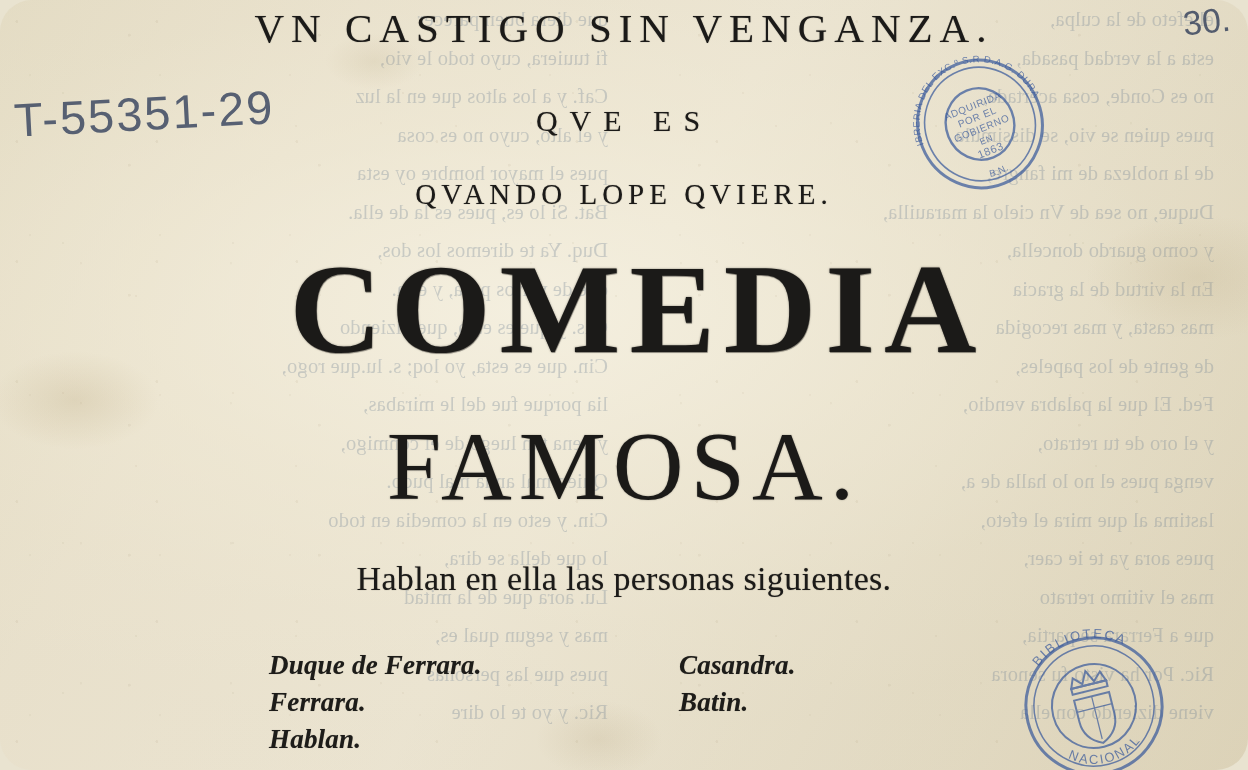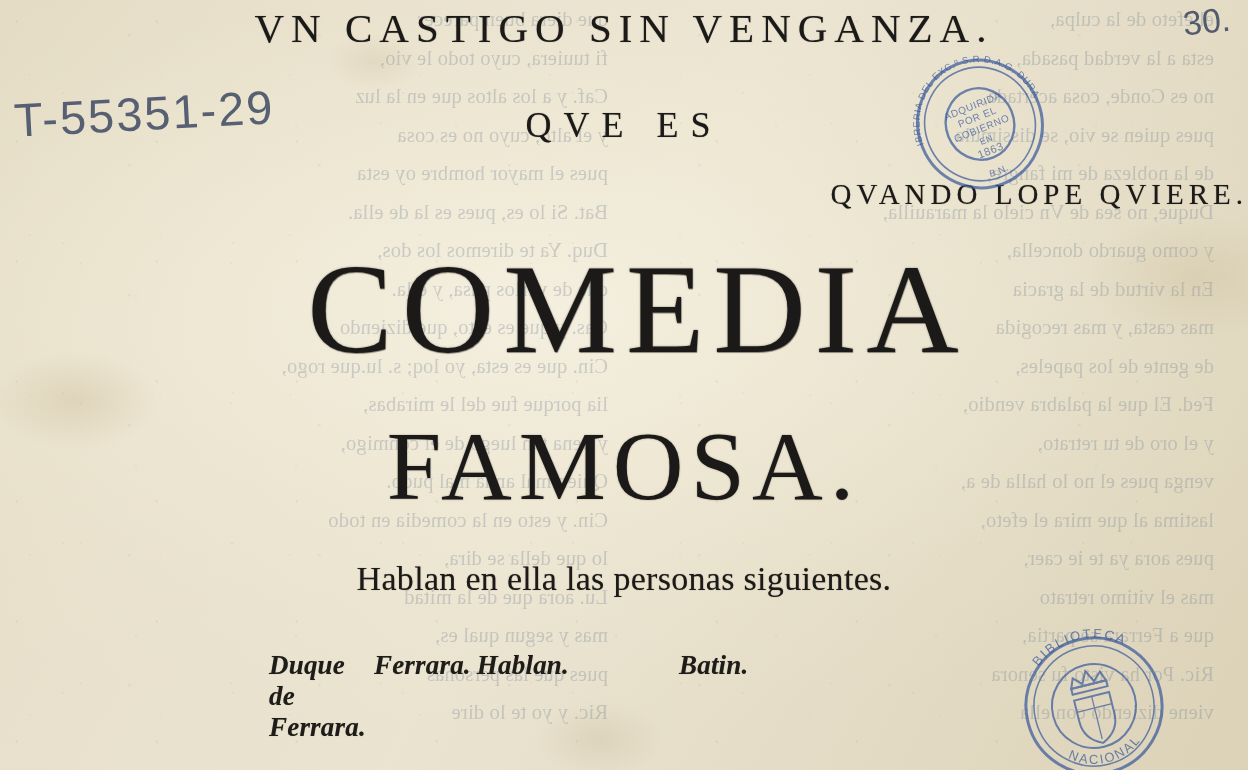--- a/index.html
+++ b/index.html
@@ -16,20 +16,21 @@
 
   
   #page {
     position: relative;
     width: 1248px;
     height: 770px;
     background:
       radial-gradient(ellipse 70% 55% at 42% 40%, rgba(245,240,224,0.85) 0%, rgba(238,231,210,0.55) 45%, rgba(226,216,190,0.25) 75%, rgba(214,202,173,0.18) 100%),
       linear-gradient(118deg, #e6dfc8 0%, #ece5d2 22%, #efe9d8 48%, #e7e0cb 72%, #ddd4ba 100%);
     overflow: hidden;
+    border-radius: 32px;
   }
 
   
   #grain {
     position: absolute;
     inset: 0;
     pointer-events: none;
     background-image:
       radial-gradient(circle at 12% 18%, rgba(150,130,95,0.10) 0 1.2px, transparent 1.6px),
       radial-gradient(circle at 37% 62%, rgba(150,130,95,0.08) 0 1.1px, transparent 1.5px),
@@ -85,35 +86,34 @@
   }
   #title-main {
     top: 4px;
     font-size: 41px;
     letter-spacing: 7px;
     font-weight: 400;
     font-family: "Liberation Serif", serif;
   }
   #title-que {
     top: 104px;
-    font-size: 36px;
+    font-size: 30px;
     letter-spacing: 12px;
   }
   #title-quando {
     top: 178px;
     font-size: 29px;
     letter-spacing: 5px;
-    text-align: right;
   }
   #comedia {
     top: 244px;
     font-size: 128px;
     letter-spacing: 9px;
     line-height: 1.02;
-    font-weight: 400;
+    font-weight: 700;
     text-shadow: 0 0 2px rgba(25,23,20,.5), 0.5px 0.5px 0 rgba(25,23,20,.35);
     margin-left: 27px;
   }
   #famosa {
     top: 410px;
     font-size: 98px;
     letter-spacing: 7px;
     font-weight: 400;
     text-shadow: 0 0 1.6px rgba(25,23,20,.45);
   }
@@ -129,21 +129,21 @@
     top: 650px;
     left: 0;
     right: 0;
     display: flex;
     justify-content: center;
     gap: 110px;
     color: #1d1c19;
   }
   .pers-col {
     display: flex;
-    flex-direction: row;
+    flex-direction: column;
     gap: 6px;
     width: 300px;
   }
   .pers-name {
     font-size: 27px;
     font-style: italic;
     font-weight: 700;
     letter-spacing: .2px;
     text-shadow: 0 0 .8px rgba(28,26,22,.4);
   }
@@ -213,20 +213,21 @@
   <div class="ink" id="famosa">FAMOSA.</div>
   <div class="ink" id="hablan">Hablan en ella las personas siguientes.</div>
 
   <div id="personae">
     <div class="pers-col">
       <div class="pers-name">Duque de Ferrara.</div>
       <div class="pers-name">Ferrara.</div>
       <div class="pers-name">Hablan.</div>
     </div>
     <div class="pers-col">
+      <div class="pers-name">Casandra.</div>
       <div class="pers-name">Batin.</div>
     </div>
   </div>
 
   <div id="shelfmark">T-55351-29</div>
   <div id="folio-num">30.</div>
 
   <svg id="stamp-oval" viewBox="0 0 160 160">
     <defs>
       <path id="ovalTop" d="M 20,80 A 60,62 0 0 1 140,80" fill="none"></path>

